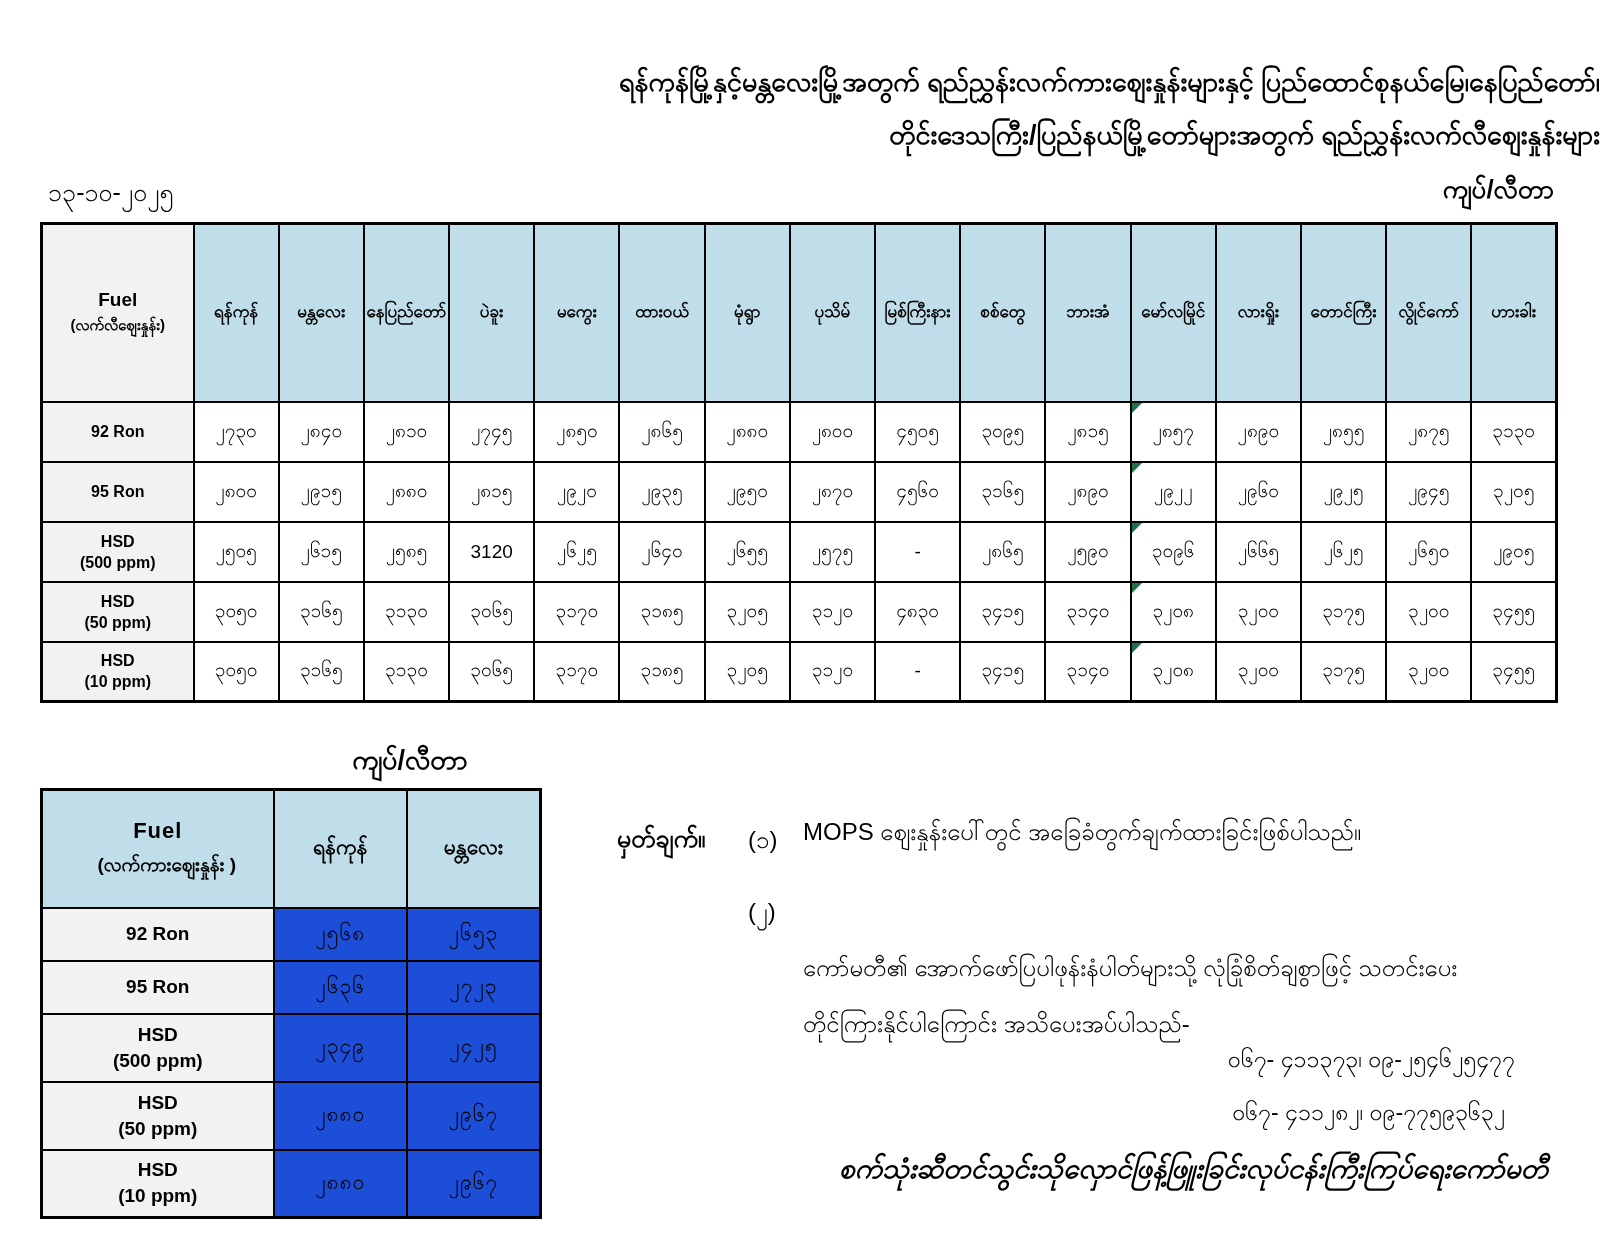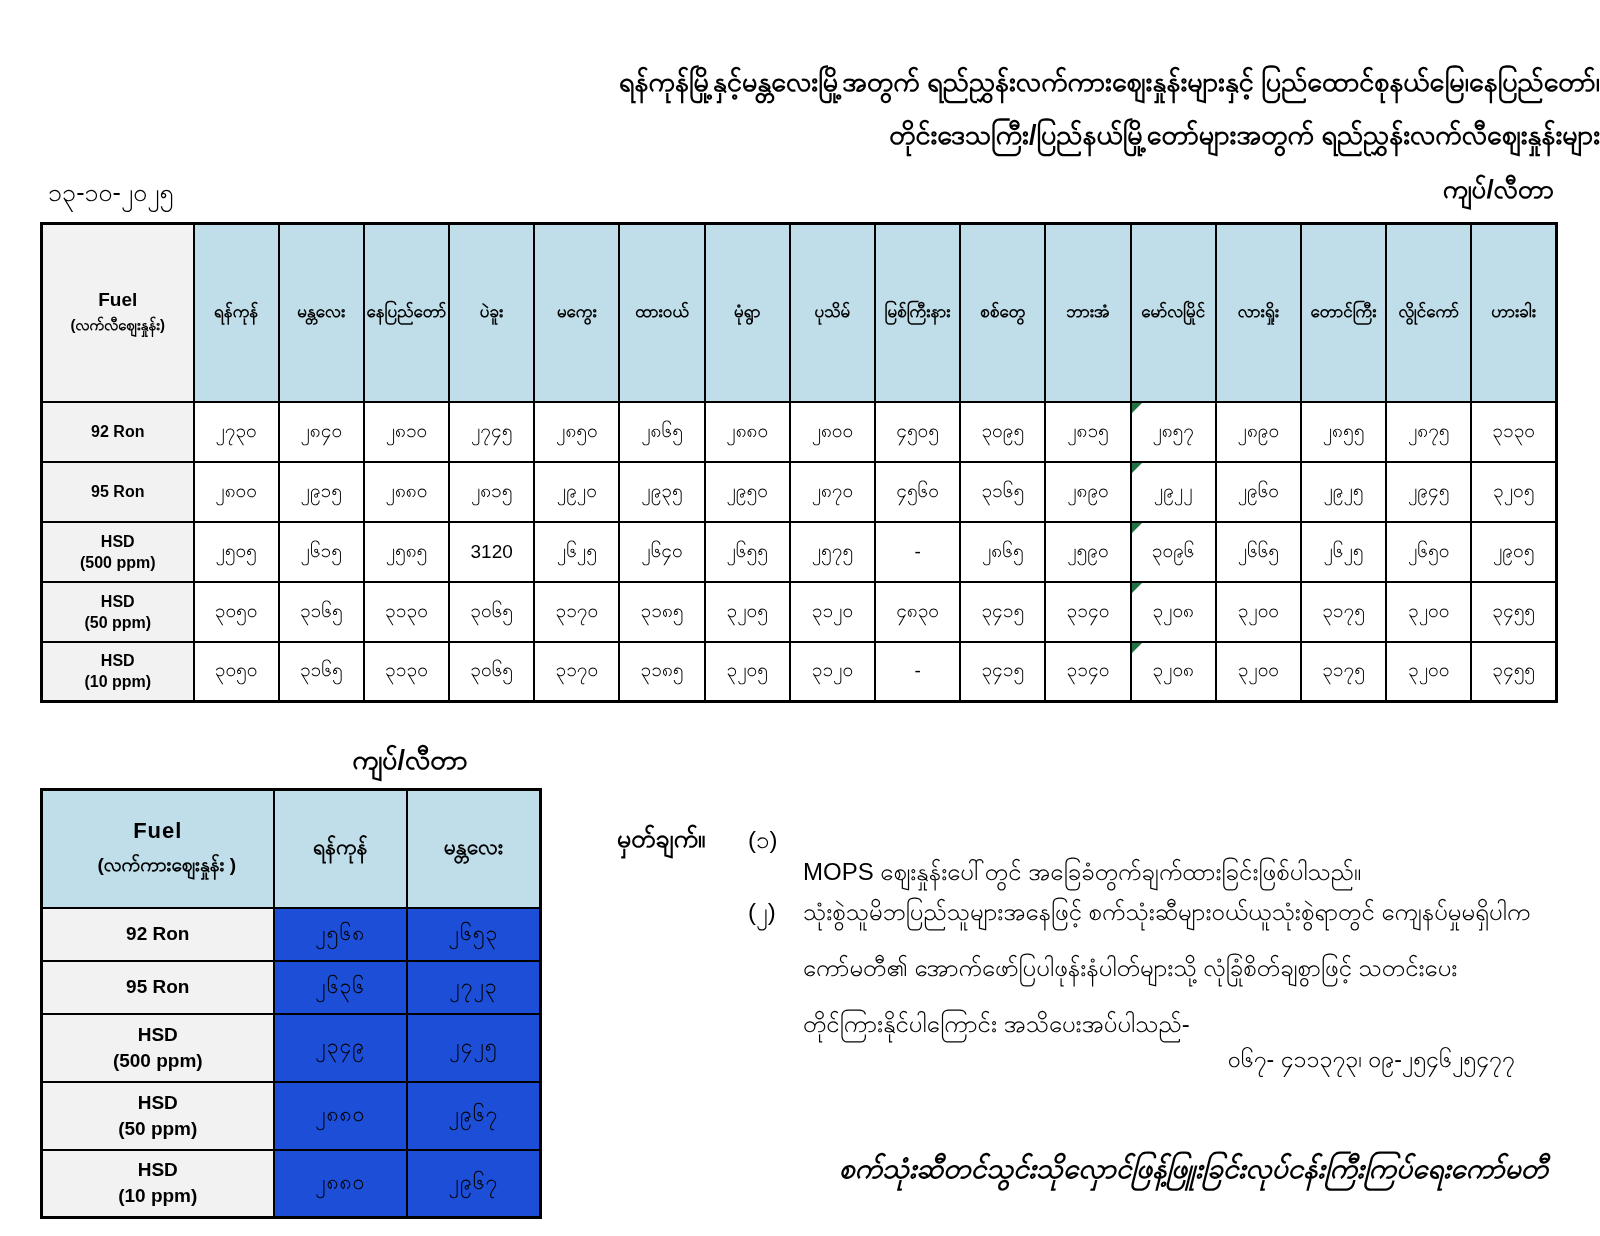--- a/index.html
+++ b/index.html
@@ -35,21 +35,21 @@
   #wholesale-table thead tr { height:118px; }
   #wholesale-table thead th.city { background:#bfdee9; font-size:21px; font-weight:bold; }
   #wholesale-table th.fuel-head { background:#bfdee9; }
   #wholesale-table .fuel-main { font-size:22px; font-weight:bold; letter-spacing:1px; }
   #wholesale-table .fuel-sub  { font-size:19px; font-weight:bold; margin-top:8px;margin-left:18px; }
   #wholesale-table tbody th.rowlabel { background:#f2f2f2; font-size:19px; font-weight:bold; line-height:26px; }
   #wholesale-table tbody td.val { font-size:21px; background:#1d4ed8; letter-spacing:1px; }
 
   .notes-label { position:absolute; left:617px; top:822px; font-size:25px; font-weight:bold; }
   .note1-num   { position:absolute; left:748px; top:824px; font-size:24px; }
-  .note1-text  { position:absolute; left:803px; top:856px; font-size:24px; white-space:nowrap; }
+  .note1-text  { position:absolute; left:803px; top:816px; font-size:24px; white-space:nowrap; }
   .note2-num   { position:absolute; left:748px; top:896px; font-size:24px; }
   .note2-l1    { position:absolute; left:803px; top:896px; font-size:24px; white-space:nowrap; }
   .note2-l2    { position:absolute; left:803px; top:952px; font-size:24px; white-space:nowrap; }
   .note2-l3    { position:absolute; left:803px; top:1008px; font-size:24px; white-space:nowrap; }
   .phone-1     { position:absolute; right:85px; top:1044px; font-size:23px; }
   .phone-2     { position:absolute; right:95px; top:1097px; font-size:23px; }
   .signature   { position:absolute; right:52px; top:1150px; font-size:28px; font-weight:bold;font-style:italic; }
 </style>
 </head>
 <body>
@@ -277,19 +277,19 @@
           <td class="val">၂၈၈၀</td>
           <td class="val">၂၉၆၇</td>
         </tr>
       </tbody>
     </table>
 
   <div class="notes-label">မှတ်ချက်။</div>
   <div class="note1-num">(၁)</div>
   <div class="note1-text">MOPS ဈေးနှုန်းပေါ်တွင် အခြေခံတွက်ချက်ထားခြင်းဖြစ်ပါသည်။</div>
   <div class="note2-num">(၂)</div>
-  <div class="note2-l1">သုံးစွဲသူမိဘပြည်သူများအနေဖြင့် စက်သုံးဆီများဝယ်ယူသုံးစွဲရာတွင် ကျေနပ်မှုမရှိပါက</div>
   <div class="note2-l2">ကော်မတီ၏ အောက်ဖော်ပြပါဖုန်းနံပါတ်များသို့ လုံခြုံစိတ်ချစွာဖြင့် သတင်းပေး</div>
   <div class="note2-l3">တိုင်ကြားနိုင်ပါကြောင်း အသိပေးအပ်ပါသည်-</div>
   <div class="phone-1">၀၆၇- ၄၁၁၃၇၃၊ ၀၉-၂၅၄၆၂၅၄၇၇</div>
+  <div class="phone-2">၀၆၇- ၄၁၁၂၈၂၊ ၀၉-၇၇၅၉၃၆၃၂</div>
   <div class="signature">စက်သုံးဆီတင်သွင်းသိုလှောင်ဖြန့်ဖြူးခြင်းလုပ်ငန်းကြီးကြပ်ရေးကော်မတီ</div>
 
 </div>
 
 </body></html>

